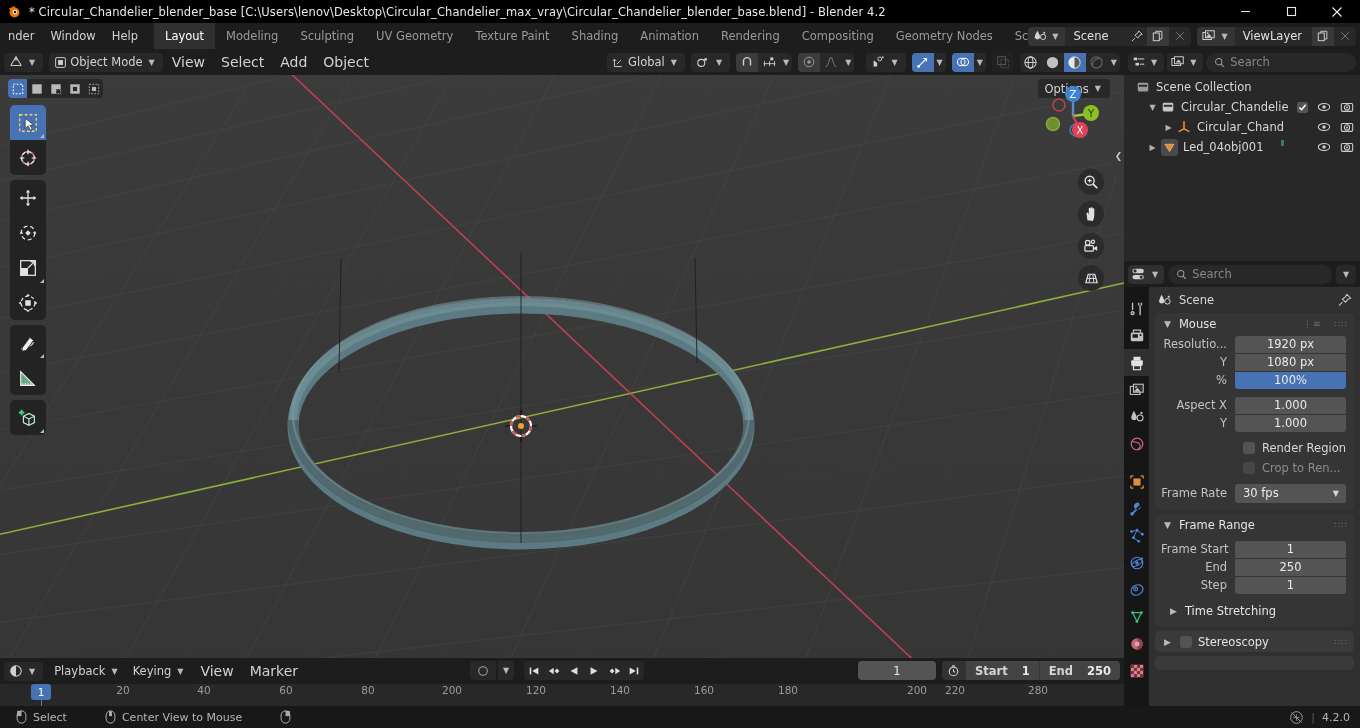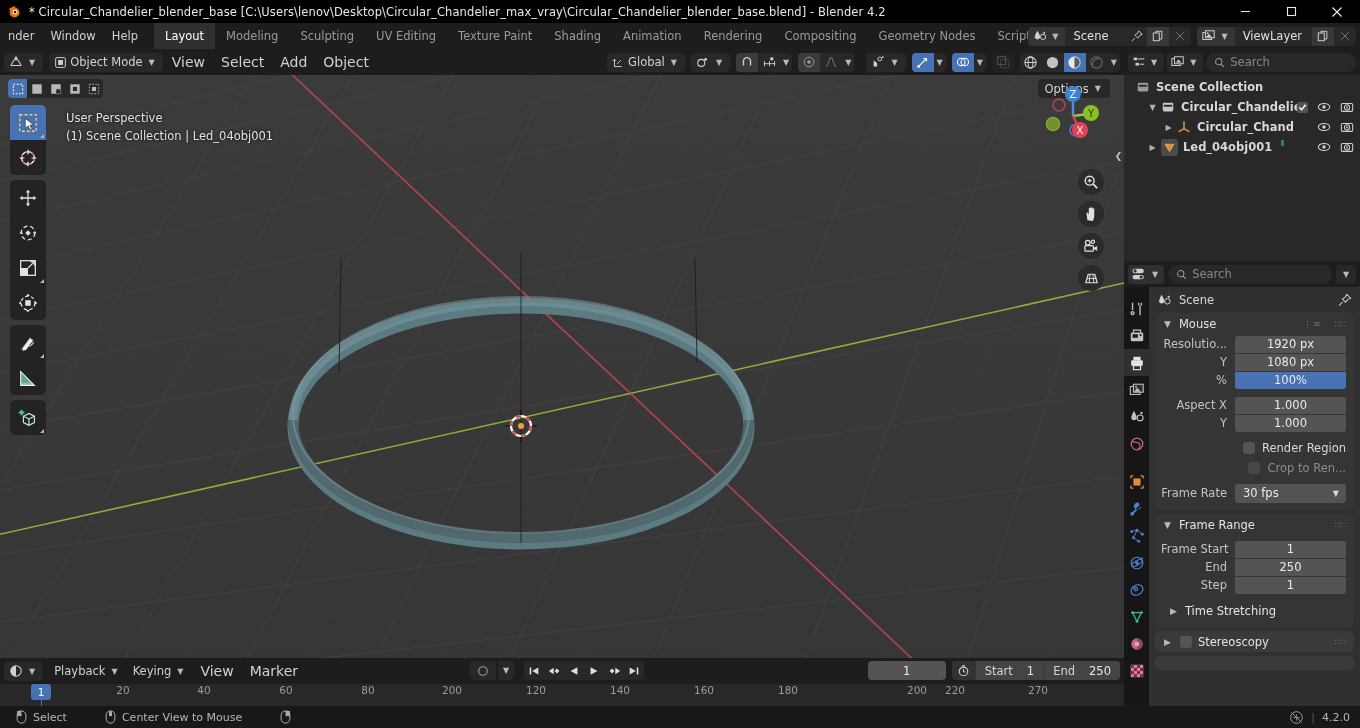--- a/index.html
+++ b/index.html
@@ -173,21 +173,21 @@
     padding: 0 8px; gap: 5px; color: #888; font-size: 11.5px;
   }
   .ol-body { position: absolute; top: 26px; left: 0; right: 0; bottom: 0; background: #282828; padding-top: 2px; }
   .ol-row { height: 20px; display: flex; align-items: center; position: relative; font-size: 11.5px; color: #d8d8d8; }
   .ol-disc { width: 13px; display: flex; align-items: center; justify-content: center; color: #b0b0b0; font-size: 8px; }
   .ol-icons { position: absolute; right: 6px; display: flex; align-items: center; gap: 9px; }
   .ol-check {
     width: 11px; height: 11px; background: #545454; border-radius: 2px; display:flex;
     align-items:center; justify-content:center;
   }
-  .ol-name { white-space: nowrap; overflow: hidden; font-weight: bold; }
+  .ol-name { white-space: nowrap; overflow: hidden; }
 
   
   .props {
     position: absolute; left: 1124px; top: 261px; width: 236px; height: 445px; background: #1d1d1d;
   }
   .pr-header { height: 26px; display: flex; align-items: center; padding: 0 4px; gap: 4px; }
   .pr-editor-btn { display:flex; align-items:center; gap:2px; height:19px; padding:0 3px; background:#303030; border-radius:4px;}
   .pr-search {
     flex: 1; height: 19px; background: #282828; border-radius: 9px; display: flex; align-items: center;
     padding: 0 8px; gap: 5px; color: #888; font-size: 11.5px;
@@ -211,21 +211,21 @@
   .prop-val {
     flex: 1; height: 17px; background: #545454; border-radius: 3px; display: flex; align-items: center;
     justify-content: center; font-size: 11.5px; color: #eaeaea;
   }
   .prop-val.accent { background: #4772b3; }
   .prop-val.joined-top { border-radius: 3px 3px 0 0; }
   .prop-val.joined-mid { border-radius: 0; }
   .prop-val.joined-bot { border-radius: 0 0 3px 3px; }
   .prop-val.dropdown { background: #545454; justify-content: flex-start; padding-left: 8px; position: relative; }
   .prop-val.dropdown .dd-chev { position: absolute; right: 7px; font-size: 8px; color: #d8d8d8; }
-  .check-row { display: flex; align-items: center; height: 18px; margin: 2px 8px 2px 6px; padding-left: 82px; gap: 7px; justify-content: flex-end; }
+  .check-row { display: flex; align-items: center; height: 18px; margin: 2px 8px 2px 6px; padding-left: 82px; gap: 7px; }
   .cbox { width: 12px; height: 12px; background: #545454; border-radius: 3px; }
   .cbox.dim { background: #474747; }
   .check-lbl { font-size: 11.5px; color: #d8d8d8; }
   .check-lbl.dim { color: #8c8c8c; }
   .sub-panel { background: #3a3a3a; border-radius: 5px; margin: 0 6px 4px 6px; height: 21px;
                display: flex; align-items: center; padding: 0 6px; gap: 6px; font-size: 11.5px; color: #e4e4e4; }
   .sub-panel .dots { margin-left: auto; color: #6d6d6d; font-size: 9px; letter-spacing: 1px; }
 
   
   .statusbar {
@@ -271,21 +271,21 @@
 
   <div class="topbar">
     <div class="menu-item">nder</div>
     <div class="menu-item">Window</div>
     <div class="menu-item">Help</div>
 
     <div class="ws-tabs">
       <div class="ws-tab active">Layout</div>
       <div class="ws-tab">Modeling</div>
       <div class="ws-tab">Sculpting</div>
-      <div class="ws-tab">UV Editing</div>
+      <div class="ws-tab">UV Geometry</div>
       <div class="ws-tab">Texture Paint</div>
       <div class="ws-tab">Shading</div>
       <div class="ws-tab">Animation</div>
       <div class="ws-tab">Rendering</div>
       <div class="ws-tab">Compositing</div>
       <div class="ws-tab">Geometry Nodes</div>
       <div class="ws-tab">Scripting</div>
       <div class="ws-plus">+</div>
     </div>
 
@@ -565,24 +565,20 @@
 
         <g transform="translate(521,351)">
           <circle r="10" fill="none" stroke="#fff" stroke-width="2.2"></circle>
           <circle r="10" fill="none" stroke="#d1504a" stroke-width="2.2" stroke-dasharray="5.2 5.2"></circle>
           <circle r="3" fill="#f0a030"></circle>
           <path d="M-16 0 L-11 0 M11 0 L16 0 M0 -16 L0 -11 M0 11 L0 16" stroke="#111" stroke-width="1.2"></path>
         </g>
       </svg>
     </div>
 
-    <div class="vp-overlay-text">
-      <div>User Perspective</div>
-      <div>(1) Scene Collection | Led_04obj001</div>
-    </div>
 
     <div class="options-btn">
       <span>Options</span>
       <span class="chev">▼</span>
     </div>
 
     <div style="position:absolute; left:8px; top:30px; display:flex; background:#282828; border-radius:4px; overflow:hidden; z-index:9;">
       <div style="width:19px;height:19px;background:#4772b3;display:flex;align-items:center;justify-content:center;">
         <svg width="12" height="12" viewBox="0 0 14 14">
             <rect x="1.5" y="1.5" width="11" height="11" fill="none" stroke="#fff" stroke-width="1.2" stroke-dasharray="2.2 1.8"></rect>
@@ -805,21 +801,21 @@
           <svg width="12" height="12" viewBox="0 0 14 14">
               <path d="M2 3 L2 11 L9 7 Z" fill="#e0e0e0"></path>
               <rect x="10.2" y="3" width="1.8" height="8" fill="#e0e0e0"></rect>
             </svg>
         </div>
       </div>
     </div>
 
     <div class="tl-right">
       <div class="frame-field">1</div>
-      <div class="se-group" style="margin-left:4px;">
+      <div class="se-group" style="margin-left:4px;font-weight:bold;">
         <div class="se-clock">
           <svg width="13" height="13" viewBox="0 0 14 14">
               <circle cx="7" cy="8" r="4.6" fill="none" stroke="#d0d0d0" stroke-width="1.2"></circle>
               <path d="M7 5.5 L7 8 L8.8 8.8" stroke="#d0d0d0" stroke-width="1.1" fill="none"></path>
               <path d="M5.5 2 L8.5 2" stroke="#d0d0d0" stroke-width="1.4"></path>
             </svg>
         </div>
         <div class="se-cell">
           <span class="se-lbl">Start</span>
           <span class="se-val">1</span>
@@ -836,21 +832,21 @@
       <div class="tick" style="left:204px">40</div>
       <div class="tick" style="left:286px">60</div>
       <div class="tick" style="left:368px">80</div>
       <div class="tick" style="left:452px">200</div>
       <div class="tick" style="left:536px">120</div>
       <div class="tick" style="left:620px">140</div>
       <div class="tick" style="left:704px">160</div>
       <div class="tick" style="left:788px">180</div>
       <div class="tick" style="left:917px">200</div>
       <div class="tick" style="left:955px">220</div>
-      <div class="tick" style="left:1038px">270</div>
+      <div class="tick" style="left:1038px">280</div>
       <div class="playhead" style="left:41px">1</div>
       <div class="playline" style="left:41px"></div>
       <div class="scrollbar-h">
         <div class="sb-end" style="left:-5px; top:0"></div>
         <div class="sb-end" style="right:-5px; top:0"></div>
       </div>
     </div>
   </div>
 
   <div class="outliner">

